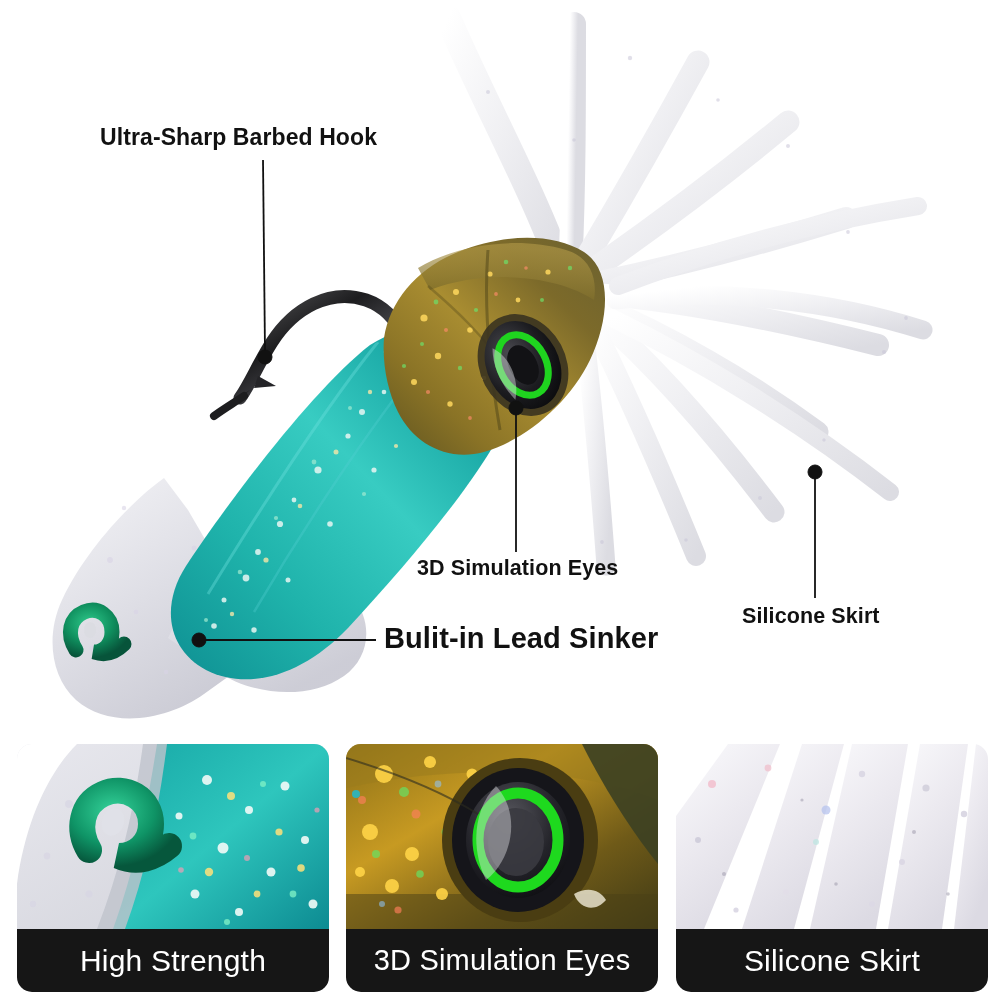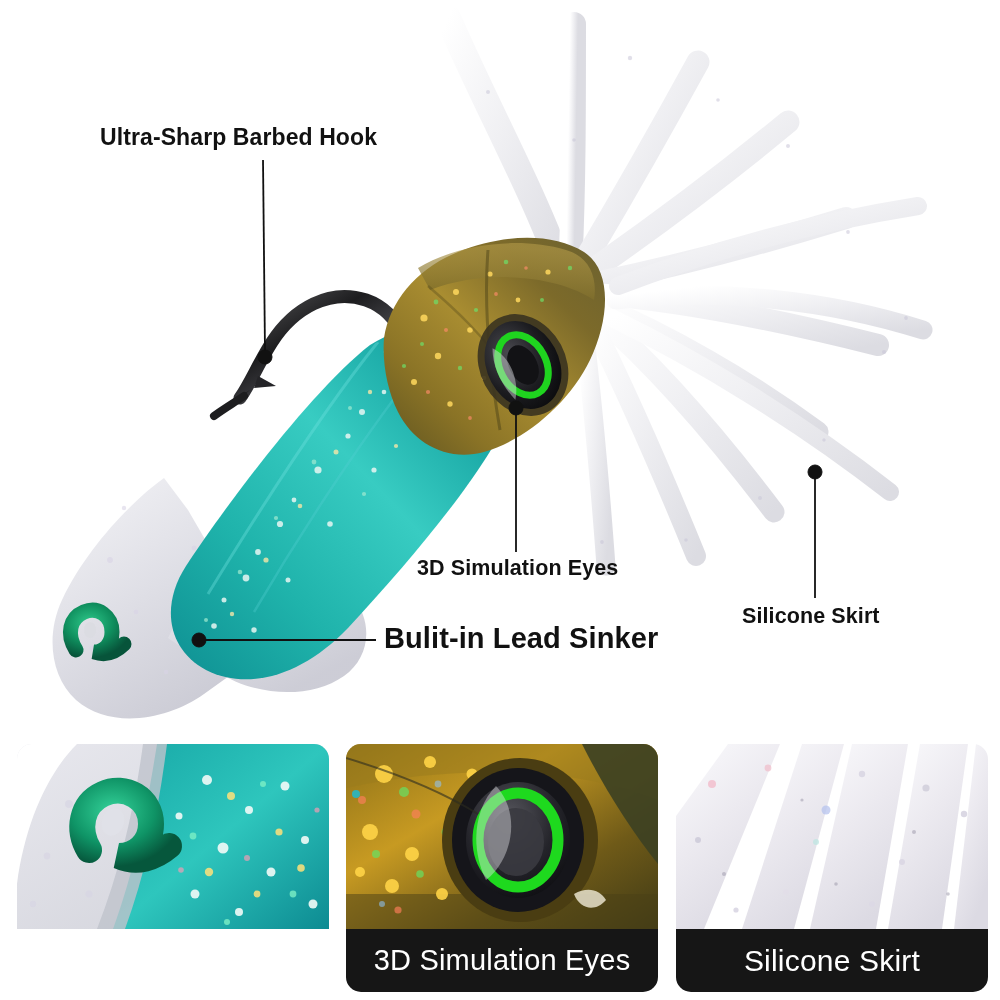--- a/index.html
+++ b/index.html
@@ -353,20 +353,21 @@
               <circle cx="96" cy="40" r="3"></circle>
             <circle cx="16" cy="160" r="3.2"></circle>
           </g>
           <g transform="translate(58,36)">
             <path d="M14,70 C2,50 6,24 28,14 C50,4 76,18 76,44 C76,64 60,76 44,76
                      C62,84 80,78 94,66" stroke="url(#c1ring)" stroke-width="26" fill="none" stroke-linecap="round"></path>
             <ellipse cx="38" cy="42" rx="11" ry="14" fill="#e0e2e8" opacity=".75" transform="rotate(20 38 42)"></ellipse>
           </g>
         </svg>
       </div>
+      <div class="card-cap">High Strength</div>
     </div>
 
     <div class="card c2">
       <div class="card-photo">
         <svg width="312" height="185" viewBox="0 0 312 185">
           <defs>
             <linearGradient id="c2gold" x1="0" y1="0" x2="1" y2="1">
               <stop offset="0" stop-color="#8c7018"></stop>
               <stop offset="0.35" stop-color="#c79a22"></stop>
               <stop offset="0.7" stop-color="#6f5a18"></stop>

